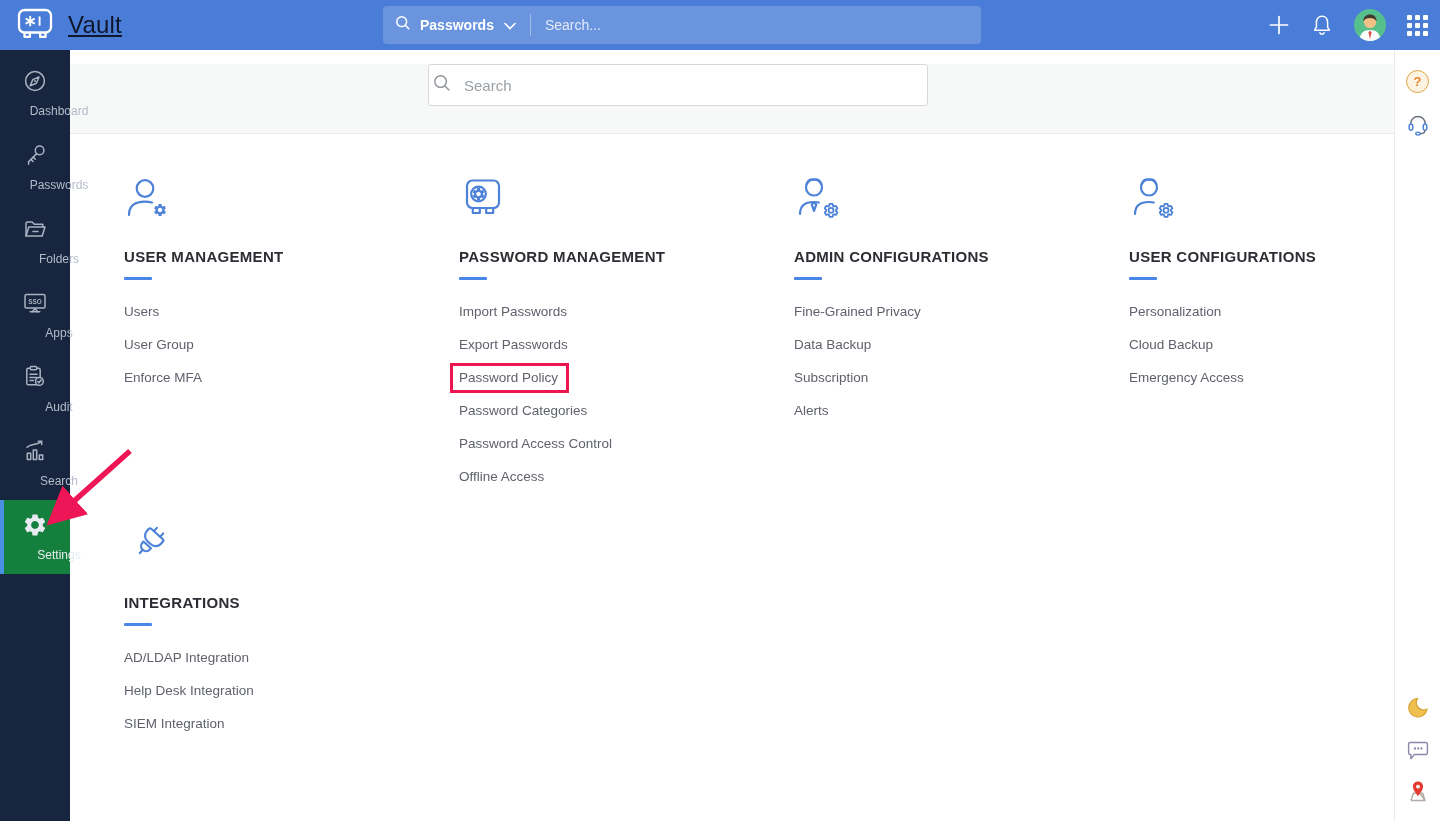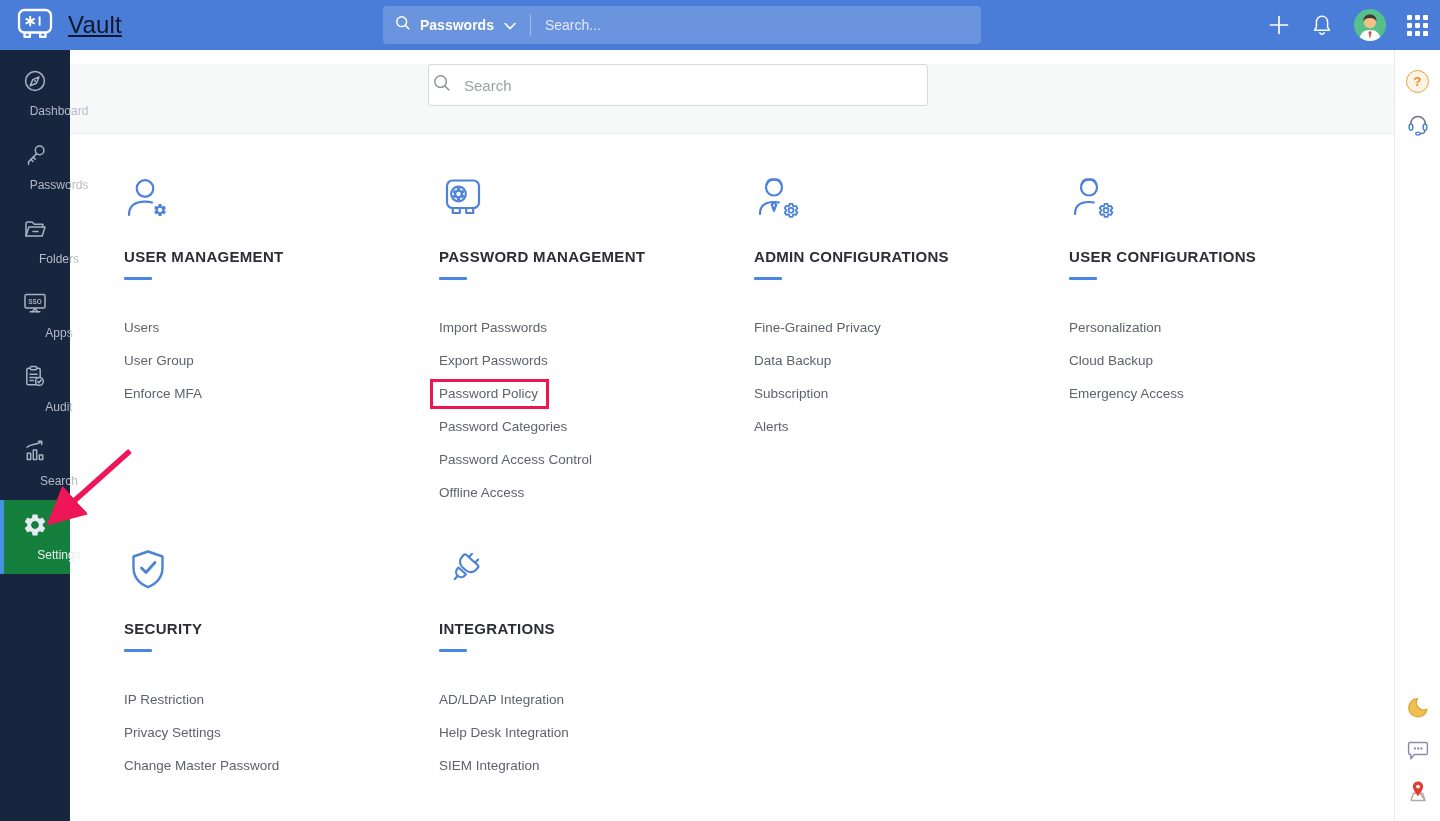--- a/index.html
+++ b/index.html
@@ -34,25 +34,25 @@
   .rail-spacer { margin-top:auto; }
   .help-circle { width:23px; height:23px; border-radius:50%; border:1.5px solid #e0a445; background:#fcf3e2; color:#e8862e; font-size:13px; font-weight:700; display:flex; align-items:center; justify-content:center; }
 
   
   .content { position:absolute; left:70px; top:50px; width:1324px; height:771px; background:#fff; }
   .search-band { height:70px; background:#f7f8f8; border-bottom:1px solid #ebecec; }
   .content-search { margin-left:358px; margin-top:14px; width:500px; height:42px; background:#fff; border:1px solid #d9d9d9; border-radius:3px; display:flex; align-items:center; padding-left:4px; }
   .content-search input { flex:1; border:none; outline:none; font-size:15px; color:#555; padding-left:13px; font-family:"Liberation Sans",sans-serif; }
   .content-search input::placeholder { color:#9aa0a6; }
 
-  .sections { display:grid; grid-template-columns:repeat(4,315px); row-gap:30px; padding:40px 0 0 54px; }
+  .sections { display:grid; grid-template-columns:repeat(4,315px); row-gap:30px; padding:40px 0 0 54px;gap:20px; }
   .section .icon-wrap { height:48px; margin-bottom:26px; }
   .section h2 { font-size:15px; font-weight:600; color:#2c2e34; letter-spacing:.3px; line-height:18px; }
   .head-underline { width:28px; height:3px; background:#4a86e8; border-radius:1px; margin-top:11px; }
-  .section ul { list-style:none; margin-top:38px; }
+  .section ul { list-style:none; margin-top:22px; }
   .section li { margin-bottom:15px; }
   .section a { text-decoration:none; font-size:13.5px; color:#5f626c; line-height:16px; cursor:pointer; }
   .hl-box { position:relative; display:inline-block; }
   .hl-box::after { content:""; position:absolute; left:-9px; right:-11px; top:-7px; bottom:-7px; border:3px solid #ed1651; pointer-events:none; }
 
   
   .annotation-arrow { position:absolute; left:38px; top:444px; z-index:50; pointer-events:none; }
 </style>
 </head>
 <body>
@@ -298,35 +298,20 @@
         </div>
         <h2>USER CONFIGURATIONS</h2>
         <div class="head-underline"></div>
         <ul>
           <li><a>Personalization</a></li>
           <li><a>Cloud Backup</a></li>
           <li><a>Emergency Access</a></li>
         </ul>
       </section>
 
-      <section class="section">
-        <div class="icon-wrap">
-          <svg width="48" height="48" viewBox="0 0 48 48" fill="none" stroke="#4d82d8" stroke-width="2.4" stroke-linecap="round" stroke-linejoin="round">
-            <path d="M24,5.5 L38.5,10.5 V21.5 C38.5,31 32.5,37.6 24,41.2 C15.5,37.6 9.5,31 9.5,21.5 V10.5 Z"></path>
-            <polyline points="17.5,22 22,26.5 31,16.5" stroke-width="2.8"></polyline>
-          </svg>
-        </div>
-        <h2>SECURITY</h2>
-        <div class="head-underline"></div>
-        <ul>
-          <li><a>IP Restriction</a></li>
-          <li><a>Privacy Settings</a></li>
-          <li><a>Change Master Password</a></li>
-        </ul>
-      </section>
 
       <section class="section">
         <div class="icon-wrap">
           <svg width="48" height="48" viewBox="0 0 48 48" fill="none" stroke="#4d82d8" stroke-width="2.2" stroke-linecap="round" stroke-linejoin="round">
             <g transform="rotate(42 24 24)">
               <path d="M16.5,10.5 h15 a2,2 0 0 1 2,2 v2.6 a7.2,7.2 0 0 1 -7.2,7.2 h-4.6 a7.2,7.2 0 0 1 -7.2,-7.2 v-2.6 a2,2 0 0 1 2,-2 Z"></path>
               <path d="M19.8,10.3 v-4.2 M28.2,10.3 v-4.2"></path>
               <path d="M19,26.8 a5,5 0 0 0 10,0 v-1.6 h-10 Z"></path>
               <path d="M24,31.8 v4.4"></path>
             </g>

